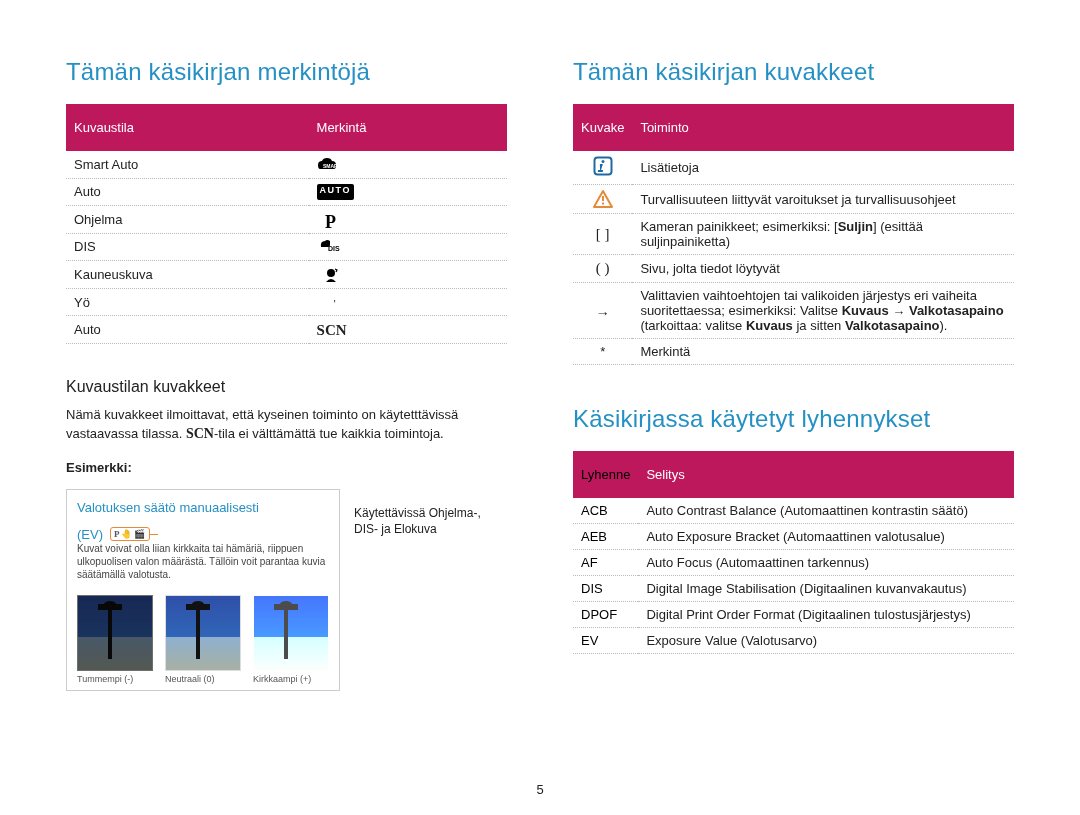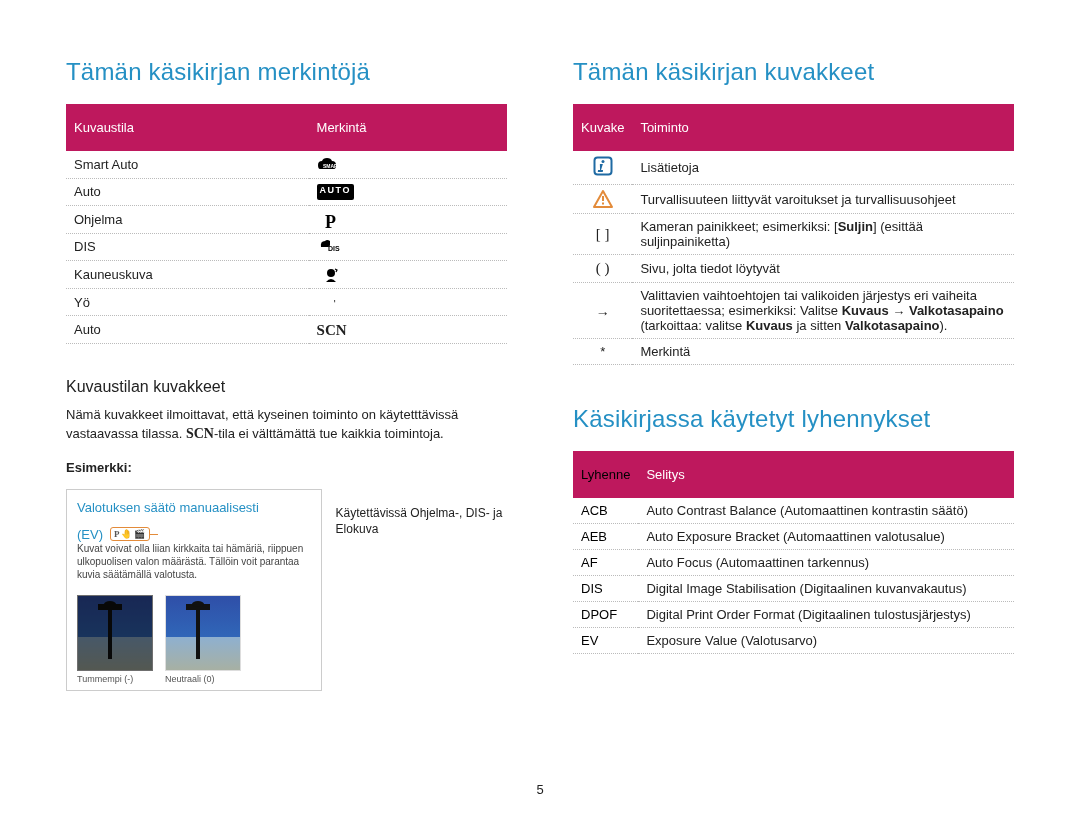--- a/index.html
+++ b/index.html
@@ -263,20 +263,30 @@
           <div class="imgstack">
             <div class="fake-img">
               <svg width="76" height="76">
                   <rect x="30" y="8" width="4" height="55" fill="#111"></rect>
                   <rect x="20" y="8" width="24" height="6" fill="#111"></rect>
                   <ellipse cx="32" cy="8" rx="6" ry="3" fill="#111"></ellipse>
                 </svg>
             </div>
             <div class="lbl">Neutraali (0)</div>
           </div>
+          <div class="imgstack">
+            <div class="fake-img" style="filter:brightness(1.5)">
+              <svg width="76" height="76">
+                  <rect x="30" y="8" width="4" height="55" fill="#333"></rect>
+                  <rect x="20" y="8" width="24" height="6" fill="#333"></rect>
+                  <ellipse cx="32" cy="8" rx="6" ry="3" fill="#333"></ellipse>
+                </svg>
+            </div>
+            <div class="lbl">Kirkkaampi (+)</div>
+          </div>
         </div>
       </div>
       <div class="side-label" style="padding-top:22px">Käytettävissä Ohjelma-, DIS- ja Elokuva</div>
     </div>
   </div>
 
   <div class="col">
     <h1>Tämän käsikirjan kuvakkeet</h1>
 
     <table class="icons-table">

